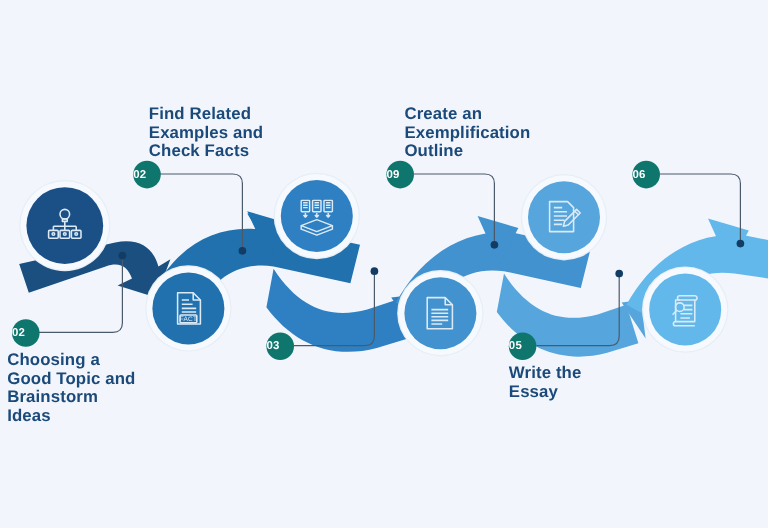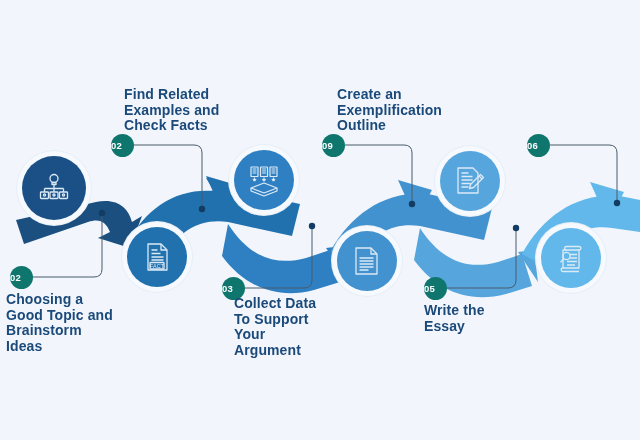--- a/index.html
+++ b/index.html
@@ -225,21 +225,20 @@
       <span>05</span>
     </div>
     <div class="badge" style="left:527px; top:134px;">
       <span>06</span>
     </div>
 
     <div class="step-label" style="left:6px; top:292px; width:112px;">Choosing a Good Topic and Brainstorm Ideas</div>
 
     <div class="step-label" style="left:124px; top:87px; width:100px;">Find Related Examples and Check Facts</div>
 
-    <div class="step-label" style="left:234px; top:296px; width:96px;">Collect Data To Support Your Argument</div>
 
     <div class="step-label" style="left:424px; top:303px; width:90px;">Write the Essay</div>
 
     <div class="step-label" style="left:337px; top:87px; width:96px;">Create an Exemplification Outline</div>
 
 
   </div>
 </div>
 
 </body></html>

